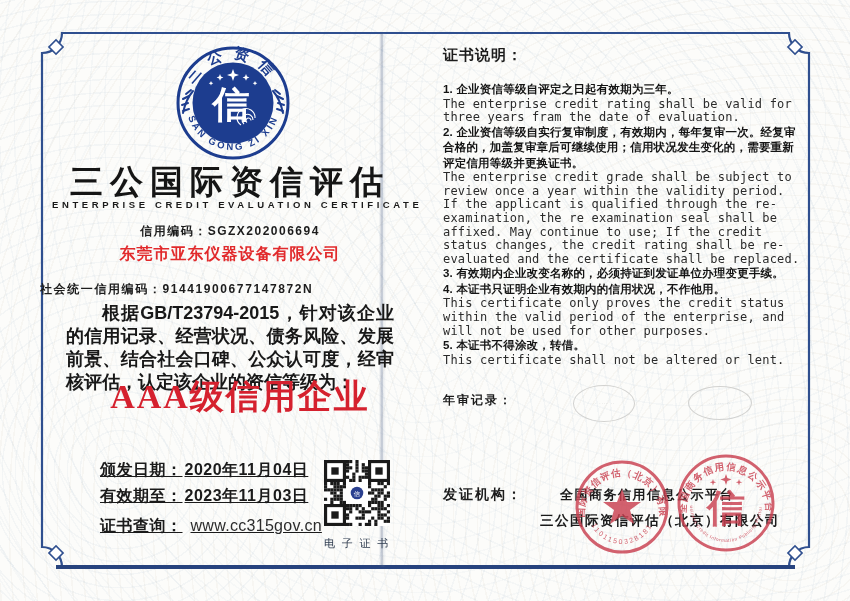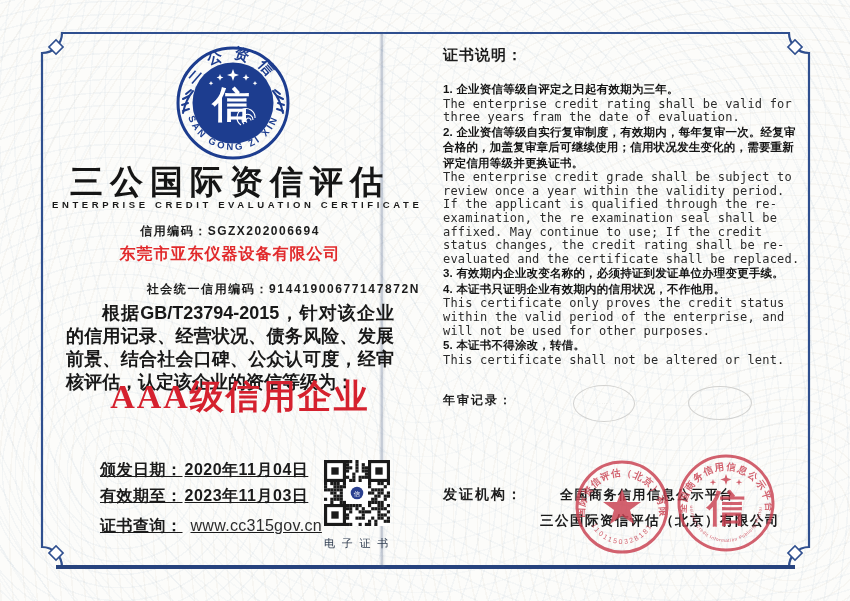--- a/index.html
+++ b/index.html
@@ -37,21 +37,21 @@
   }
   #credit-code-line {
     left:52px; top:223px; width:356px; text-align:center;
     font-size:12px; font-weight:bold; letter-spacing:1.5px; color:#1c1c1c;
   }
   #company-name {
     left:40px; top:244px; width:380px; text-align:center;
     font-size:16px; font-weight:bold; color:#e12a2c; letter-spacing:1px; white-space:nowrap;
   }
   #uscc-line {
-    left:40px; top:281px; width:380px; text-align:right;
+    left:40px; top:281px; width:380px; text-align:left;
     font-size:12px; font-weight:bold; letter-spacing:1.6px; color:#1c1c1c;
   }
   #body-par {
     left:66px; top:302px; width:328px;
     font-size:18px; font-weight:bold; color:#181818;
     line-height:23px; text-align:justify; text-indent:2em;
   }
   #rating {
     left:40px; top:374px; width:400px; text-align:center;
     font-family:"Liberation Serif", serif;

